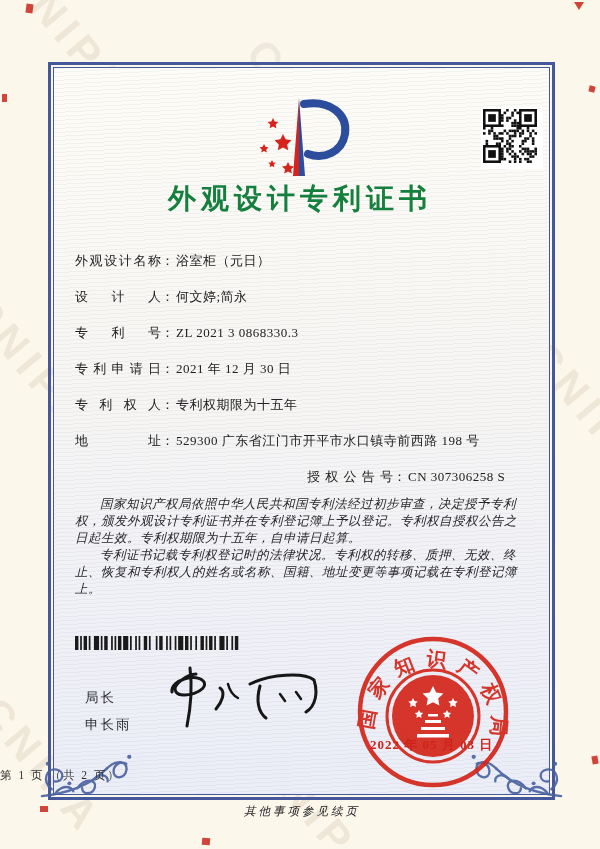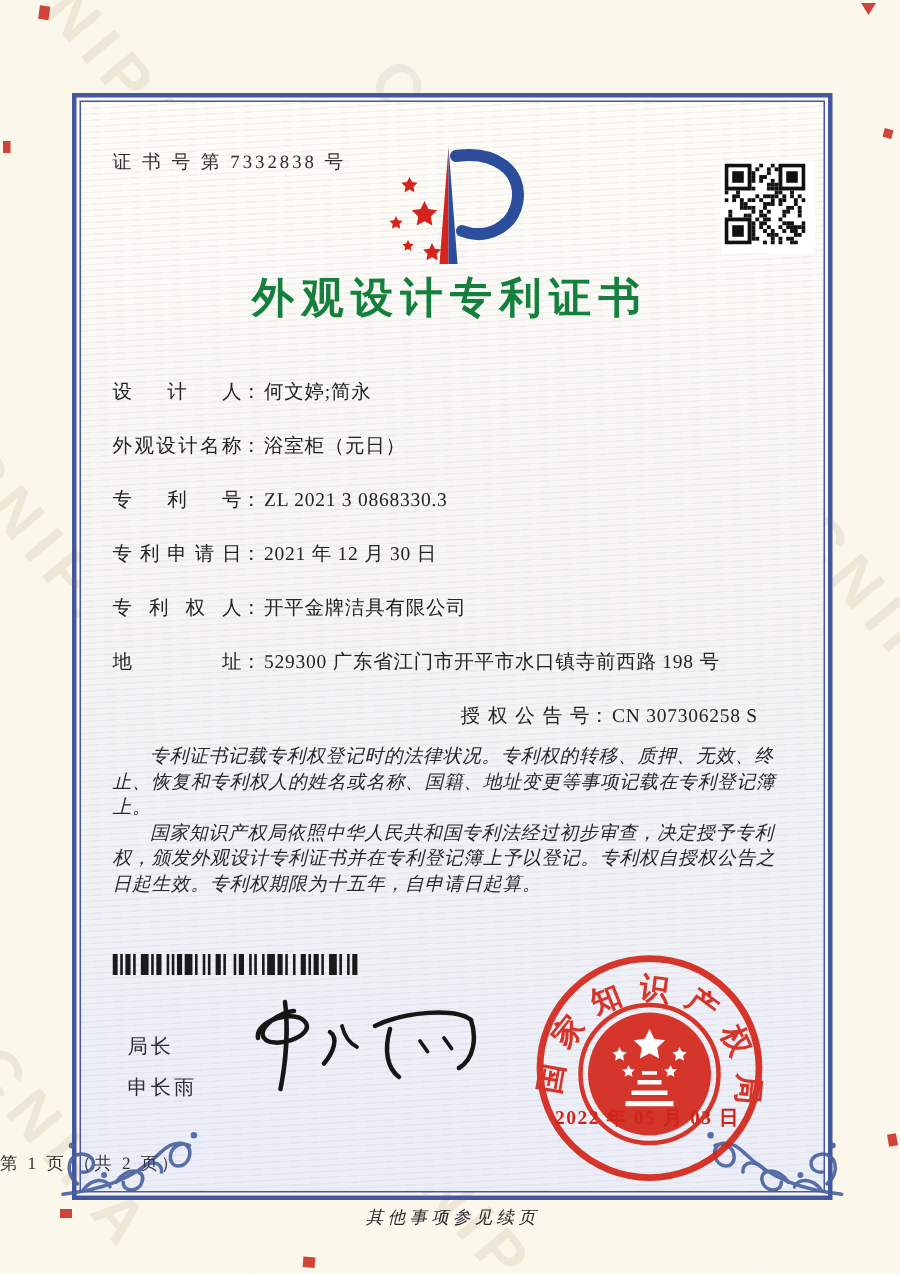--- a/index.html
+++ b/index.html
@@ -105,21 +105,20 @@
       <path d="M16,97 C6,89 10,75 21,77 C30,79 28,90 19,89"></path>
       <path d="M58,88 C64,80 74,82 73,89"></path>
     </g>
     <g fill="#47609f" opacity="0.9">
       <circle cx="95" cy="64" r="2.2"></circle>
         <circle cx="34" cy="91" r="2"></circle>
         <circle cx="12" cy="71" r="2"></circle>
     </g>
   </svg>
 
-  <div class="cert-no">证 书 号 第 7332838 号</div>
 
   <svg class="logo" viewBox="0 0 100 84">
     <path d="M47,2 L41,80 L47,80 Z" fill="#d6231b"></path>
     <path d="M47,2 L53,80 L47,80 Z" fill="#2b4d9b"></path>
     <path d="M52,8 C78,4 96,18 93,38 C90,56 72,64 56,58" fill="none" stroke="#2b4d9b" stroke-width="8" stroke-linecap="round"></path>
     <g fill="#d6231b">
       <path d="M31,38 l2.6,5.3 5.9,.9 -4.3,4.2 1,5.9 -5.2,-2.8 -5.2,2.8 1,-5.9 -4.3,-4.2 5.9,-.9 Z"></path>
       <path d="M21,22 l1.7,3.4 3.7,.5 -2.7,2.6 .6,3.7 -3.3,-1.8 -3.3,1.8 .6,-3.7 -2.7,-2.6 3.7,-.5 Z"></path>
       <path d="M36,66 l1.9,3.8 4.2,.6 -3,2.9 .7,4.2 -3.8,-2 -3.7,2 .7,-4.2 -3,-2.9 4.2,-.6 Z"></path>
       <path d="M12,48 l1.4,2.8 3.1,.4 -2.2,2.2 .5,3.1 -2.8,-1.5 -2.7,1.5 .5,-3.1 -2.2,-2.2 3.1,-.4 Z"></path>
@@ -256,47 +255,47 @@
           <rect x="1.3" y="37.7" width="15.600000000000001" height="15.600000000000001" fill="none" stroke="#111" stroke-width="2.6"></rect>
           <rect x="5.2" y="41.6" width="7.800000000000001" height="7.800000000000001"></rect>
         </g>
       </svg>
   </div>
 
   <div class="title">外观设计专利证书</div>
 
   <div class="fields">
     <div class="row">
+      <span class="lbl">外观设计名称</span><span class="colon">：</span><span class="val">浴室柜（元日）</span>
+    </div>
+    <div class="row">
       <span class="lbl">设计人</span><span class="colon">：</span><span class="val">何文婷;简永</span>
     </div>
     <div class="row">
-      <span class="lbl">外观设计名称</span><span class="colon">：</span><span class="val">浴室柜（元日）</span>
-    </div>
-    <div class="row">
       <span class="lbl">专利号</span><span class="colon">：</span><span class="val">ZL 2021 3 0868330.3</span>
     </div>
     <div class="row">
       <span class="lbl">专利申请日</span><span class="colon">：</span><span class="val">2021 年 12 月 30 日</span>
     </div>
     <div class="row">
-      <span class="lbl">专利权人</span><span class="colon">：</span><span class="val">开平金牌洁具有限公司</span>
+      <span class="lbl">专利权人</span><span class="colon">：</span><span class="val">专利权期限为十五年</span>
     </div>
     <div class="row">
       <span class="lbl">地址</span><span class="colon">：</span><span class="val">529300 广东省江门市开平市水口镇寺前西路 198 号</span>
     </div>
     <div class="row">
       <span class="pair2">
         <span class="lbl">授权公告号</span><span class="colon">：</span><span class="val">CN 307306258 S</span>
       </span>
     </div>
   </div>
 
   <div class="body-text">
+    <p>国家知识产权局依照中华人民共和国专利法经过初步审查，决定授予专利权，颁发外观设计专利证书并在专利登记簿上予以登记。专利权自授权公告之日起生效。专利权期限为十五年，自申请日起算。</p>
     <p>专利证书记载专利权登记时的法律状况。专利权的转移、质押、无效、终止、恢复和专利权人的姓名或名称、国籍、地址变更等事项记载在专利登记簿上。</p>
-    <p>国家知识产权局依照中华人民共和国专利法经过初步审查，决定授予专利权，颁发外观设计专利证书并在专利登记簿上予以登记。专利权自授权公告之日起生效。专利权期限为十五年，自申请日起算。</p>
   </div>
 
   <div class="barcode">
     <svg viewBox="0 0 96 14" preserveAspectRatio="none">
         <g fill="#1a1a1a">
           <rect x="0" y="0" width="2" height="14"></rect>
           <rect x="3" y="0" width="1" height="14"></rect>
           <rect x="5" y="0" width="2" height="14"></rect>
           <rect x="8" y="0" width="1" height="14"></rect>
           <rect x="11" y="0" width="3" height="14"></rect>

